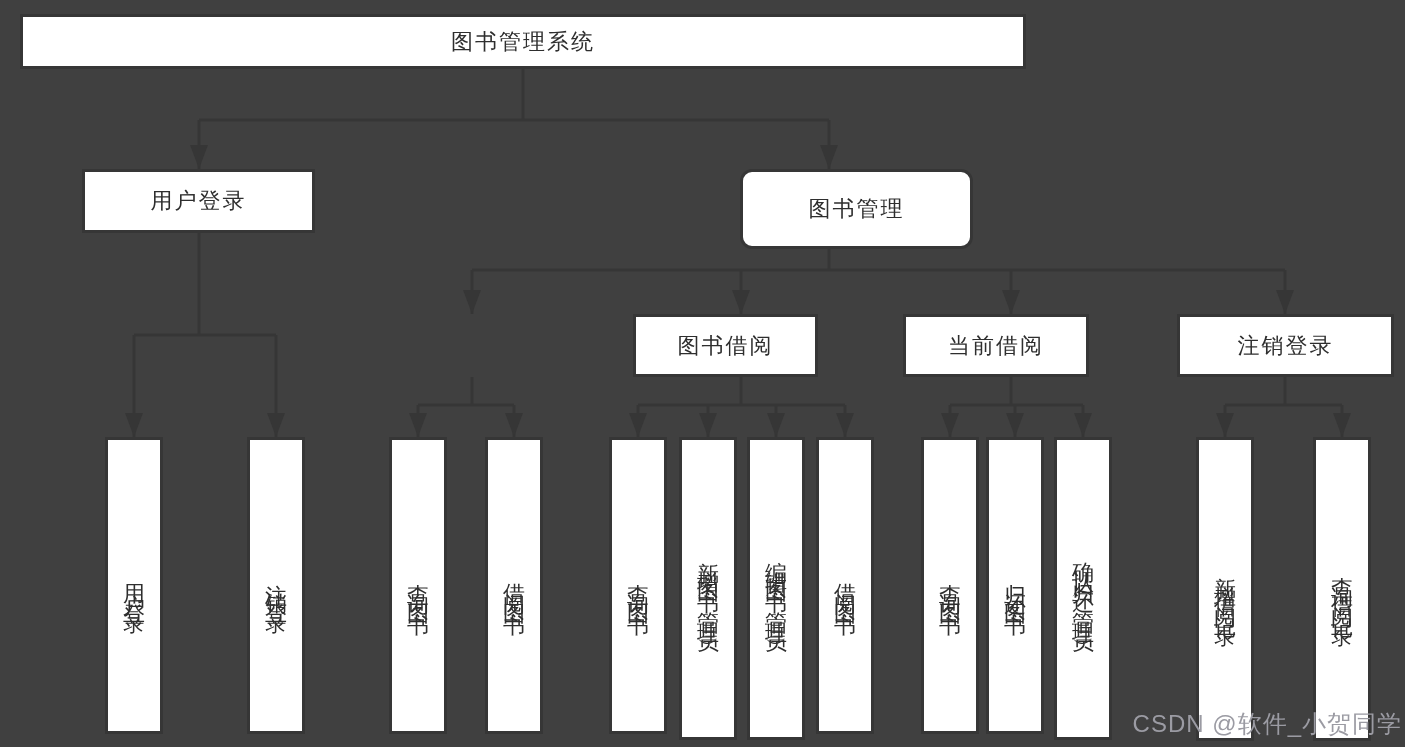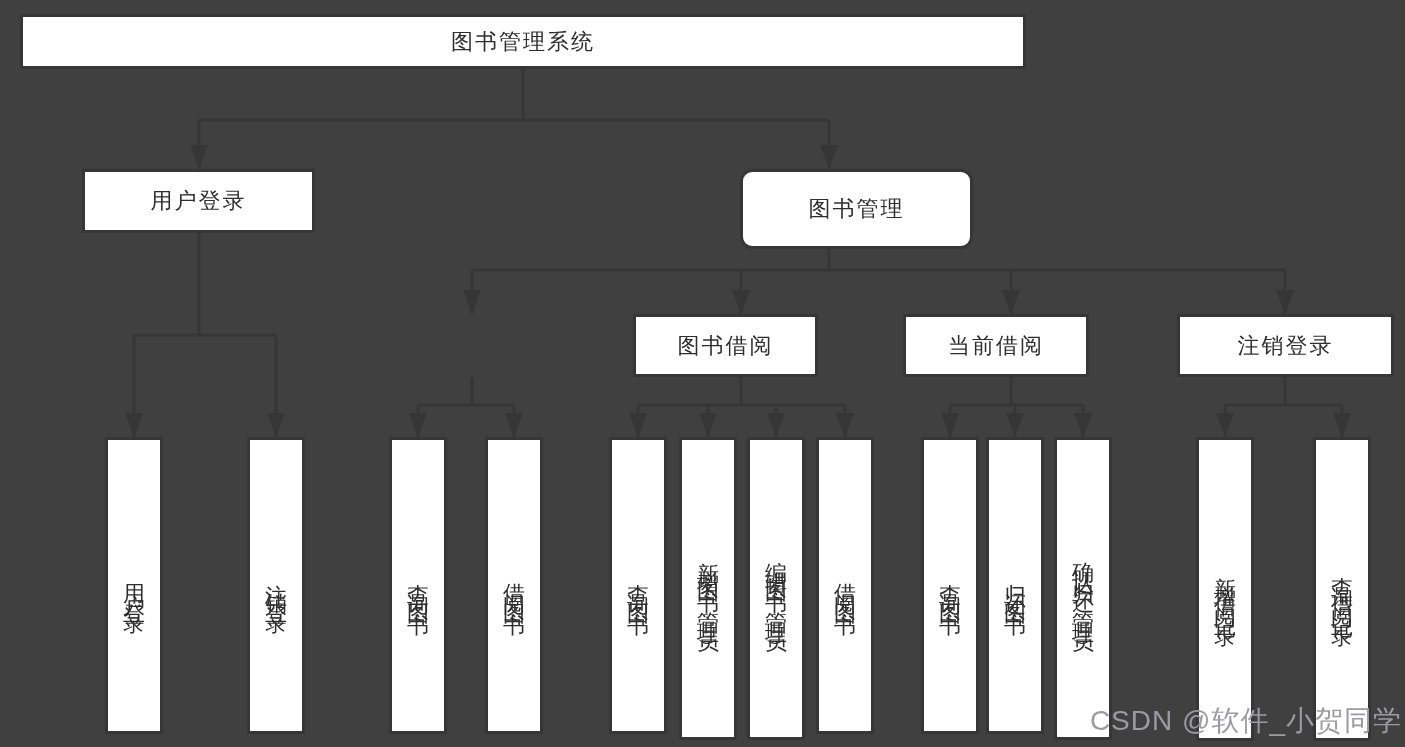--- a/index.html
+++ b/index.html
@@ -28,21 +28,21 @@
   .vbox span{
     writing-mode:vertical-rl;
     font-size:22px;
     letter-spacing:10px;
     color:#2e2e2e;
     line-height:1;
   }
   .watermark{
     position:absolute;
     right:3px;bottom:7px;
-    font-size:28px;
+    font-size:24px;
     color:#9b9ba3;
     letter-spacing:1px;
     z-index:10;
     white-space:nowrap;
   }
 </style>
 </head>
 <body>
 
 <div class="canvas">

